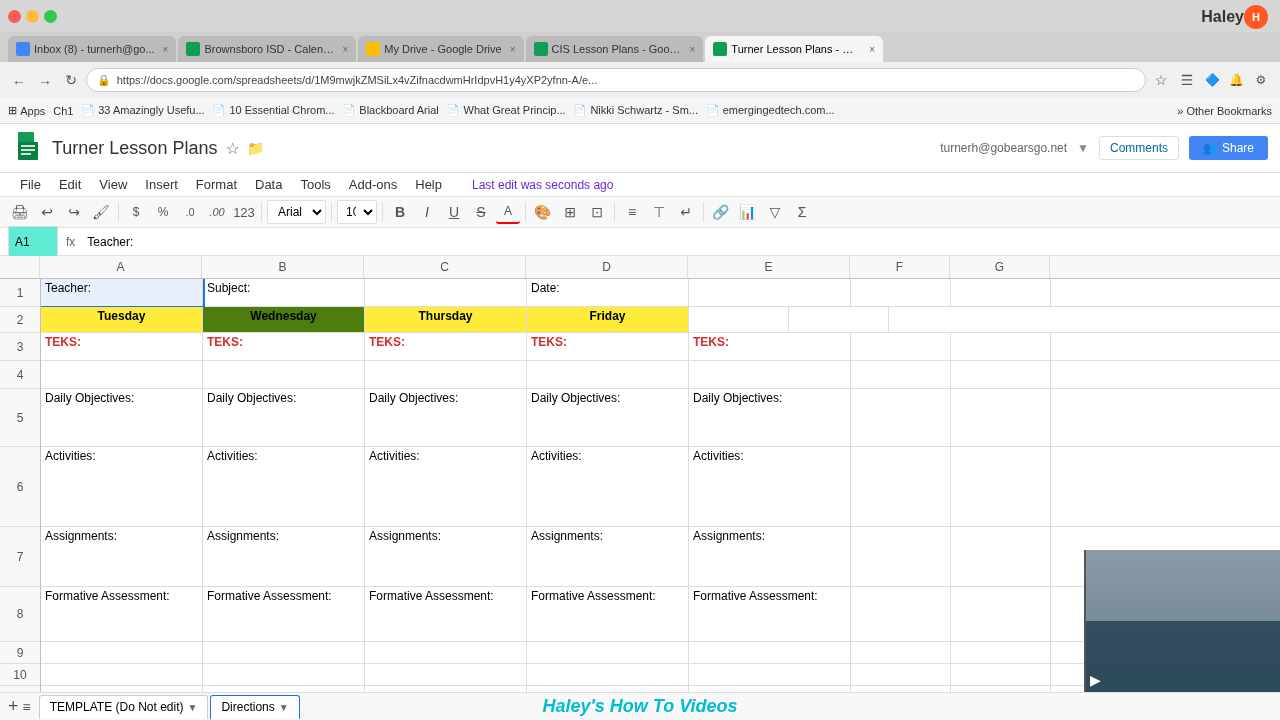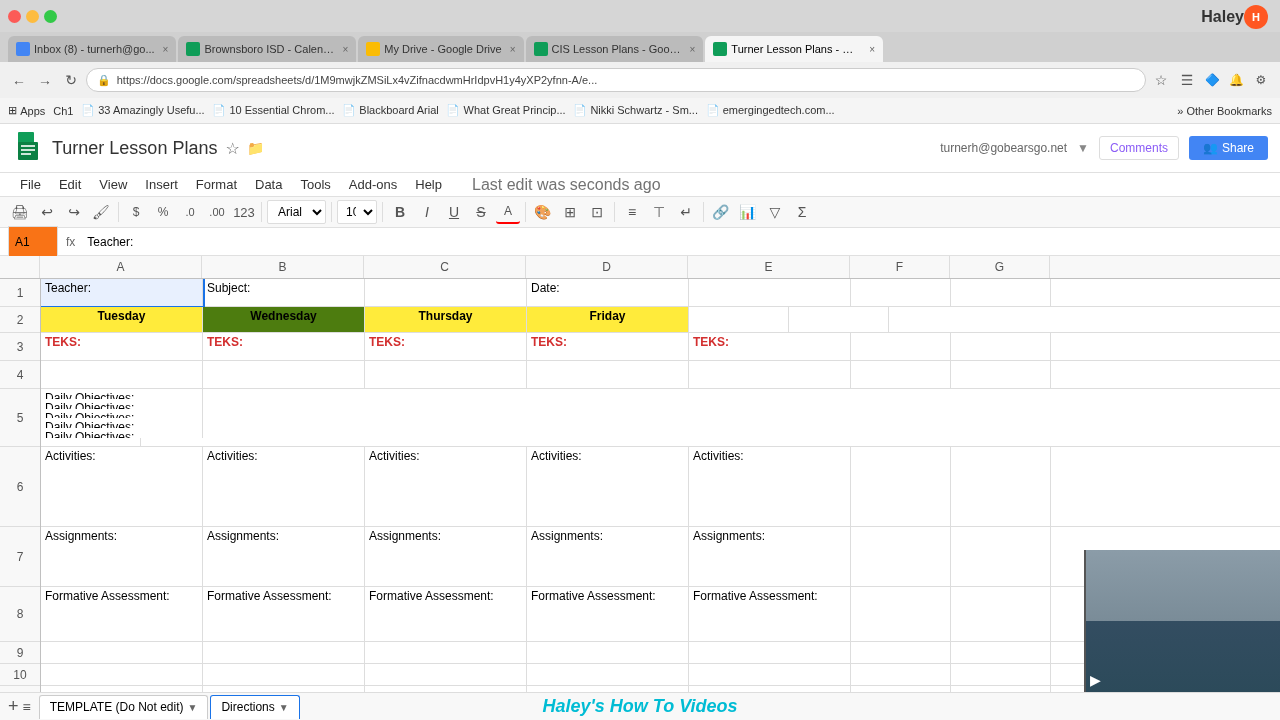--- a/index.html
+++ b/index.html
@@ -14,21 +14,21 @@
     .tab { display: flex; align-items: center; height: 26px; padding: 0 8px; background: #bbb; border-radius: 6px 6px 0 0; font-size: 11px; color: #333; gap: 4px; cursor: pointer; max-width: 180px; overflow: hidden; white-space: nowrap; }
     .tab.active { background: #f5f5f5; color: #000; }
     .tab .tab-icon { width: 14px; height: 14px; background: #888; border-radius: 2px; flex-shrink: 0; }
     .tab .tab-close { margin-left: 4px; color: #666; font-size: 10px; }
     .nav-bar { display: flex; align-items: center; padding: 4px 8px; background: #f0f0f0; gap: 4px; height: 36px; }
     .nav-btn { width: 22px; height: 22px; display: flex; align-items: center; justify-content: center; cursor: pointer; color: #555; font-size: 14px; border-radius: 3px; }
     .address-bar { flex: 1; height: 24px; background: white; border: 1px solid #ccc; border-radius: 12px; padding: 0 10px; font-size: 11px; color: #333; display: flex; align-items: center; gap: 6px; }
     .address-url { color: #444; font-size: 11px; overflow: hidden; white-space: nowrap; text-overflow: ellipsis; }
     .bookmarks-bar { display: flex; align-items: center; padding: 3px 8px; background: #f5f5f5; border-bottom: 1px solid #ddd; gap: 8px; height: 26px; overflow: hidden; }
     .bookmark-item { font-size: 11px; color: #333; cursor: pointer; white-space: nowrap; display: flex; align-items: center; gap: 3px; }
-    .btn-comments { background: white; border: 1px solid #ddd; padding: 4px 10px; border-radius: 3px; cursor: pointer; font-size: 12px; color: #8b5cf6; }
+    .btn-comments { background: white; border: 1px solid #ddd; padding: 4px 10px; border-radius: 3px; cursor: pointer; font-size: 12px; color: #0369a1; }
     .btn-share { background: #4285f4; color: white; border: none; padding: 5px 14px; border-radius: 3px; cursor: pointer; font-size: 12px; display: flex; align-items: center; gap: 4px; }
     .menu-item { padding: 2px 8px; font-size: 13px; color: #333; cursor: pointer; border-radius: 3px; }
     .toolbar-btn { width: 24px; height: 24px; display: flex; align-items: center; justify-content: center; cursor: pointer; color: #555; font-size: 14px; border-radius: 3px; border: none; background: transparent; }
     .toolbar-sep { width: 1px; height: 20px; background: #ddd; margin: 0 2px; }
     .font-selector { border: 1px solid #ddd; padding: 2px 6px; font-size: 12px; background: white; height: 24px; border-radius: 2px; cursor: pointer; }
     .font-size-selector { border: 1px solid #ddd; padding: 2px 4px; font-size: 12px; background: white; height: 24px; width: 40px; border-radius: 2px; cursor: pointer; }
     .col-header { height: 22px; display: flex; align-items: center; justify-content: center; font-size: 12px; color: #555; border-right: 1px solid #ddd; font-weight: normal; cursor: pointer; }
     .row-num { width: 40px; display: flex; align-items: center; justify-content: center; font-size: 12px; color: #555; border-bottom: 1px solid #ddd; cursor: pointer; }
     .grid-row { display: flex; border-bottom: 1px solid #ddd; }
     .grid-cell { border-right: 1px solid #ddd; font-size: 12px; padding: 2px 4px; overflow: hidden; white-space: nowrap; cursor: cell; vertical-align: top; display: flex; align-items: flex-start; }
@@ -148,33 +148,33 @@
     <div style="display:flex;align-items:center;padding:2px 50px 2px 12px;gap:2px;border-bottom:1px solid #e0e0e0;">
       <span class="menu-item">File</span>
       <span class="menu-item">Edit</span>
       <span class="menu-item">View</span>
       <span class="menu-item">Insert</span>
       <span class="menu-item">Format</span>
       <span class="menu-item">Data</span>
       <span class="menu-item">Tools</span>
       <span class="menu-item">Add-ons</span>
       <span class="menu-item">Help</span>
-      <span style="margin-left:20px;font-size:16px;color:#737373;">Last edit was seconds ago</span>
+      <span style="margin-left:20px;font-size:12px;color:#6d28d9;">Last edit was seconds ago</span>
     </div>
 
     <div style="display:flex;align-items:center;padding:3px 8px;gap:3px;border-bottom:1px solid #e0e0e0;background:#f8f8f8;flex-wrap:nowrap;overflow:hidden;">
       <button class="toolbar-btn">🖨</button>
       <button class="toolbar-btn">↩</button>
       <button class="toolbar-btn">↪</button>
       <button class="toolbar-btn">🖌</button>
       <div class="toolbar-sep"></div>
       <button class="toolbar-btn" style="font-size:12px;">$</button>
       <button class="toolbar-btn" style="font-size:12px;">%</button>
       <button class="toolbar-btn" style="font-size:11px;">.0</button>
-      <button class="toolbar-btn" style="font-size:11px;">.00</button>
+      <button class="toolbar-btn" style="font-size:11px;font-style:italic;">.00</button>
       <button class="toolbar-btn" style="font-size:13px;">123</button>
       <div class="toolbar-sep"></div>
       <select class="font-selector">
         <option>Arial</option>
       </select>
       <div class="toolbar-sep"></div>
       <select class="font-size-selector">
         <option>10</option>
       </select>
       <div class="toolbar-sep"></div>
@@ -192,21 +192,21 @@
       <button class="toolbar-btn">⊤</button>
       <button class="toolbar-btn">↵</button>
       <div class="toolbar-sep"></div>
       <button class="toolbar-btn">🔗</button>
       <button class="toolbar-btn">📊</button>
       <button class="toolbar-btn">▽</button>
       <button class="toolbar-btn">Σ</button>
     </div>
 
     <div style="display:flex;align-items:center;padding:2px 8px;border-bottom:1px solid #e0e0e0;height:28px;gap:8px;">
-      <input type="text" value="A1" style="border: 1px solid rgb(221, 221, 221); padding: 8px 6px; font-size: 12px; width: 50px; background: #f97316;">
+      <input type="text" value="A1" style="border: 1px solid rgb(221, 221, 221); padding: 8px 6px; font-size: 12px; width: 50px; background: #5eead4;">
       <span style="color:#666;font-size:12px;">fx</span>
       <input type="text" style="flex: 1 1 0%; border: none; font-size: 12px; outline: none; padding: 2px 4px;" value="Teacher:">
     </div>
 
     <div style="display:flex;flex-direction:column;overflow:hidden;">
 
       <div style="display:flex;border-bottom:1px solid #c0c0c0;background:#f8f8f8;">
         <div style="width:40px;min-width:40px;height:22px;border-right:1px solid #ddd;background:#f8f8f8;"></div>
         <div class="col-header" style="width:162px;">A</div>
         <div class="col-header" style="width:162px;">B</div>
@@ -269,21 +269,21 @@
           <div class="grid-row" style="height:28px;">
             <div class="grid-cell" style="width:162px;"></div>
             <div class="grid-cell" style="width:162px;"></div>
             <div class="grid-cell" style="width:162px;"></div>
             <div class="grid-cell" style="width:162px;"></div>
             <div class="grid-cell" style="width:162px;"></div>
             <div class="grid-cell" style="width:100px;"></div>
             <div class="grid-cell" style="width:100px;"></div>
           </div>
 
-          <div class="grid-row" style="height:58px;flex-direction:column;">
+          <div class="grid-row" style="height:58px;">
             <div class="grid-cell" style="width:162px;align-items:flex-start;">Daily Objectives:</div>
             <div class="grid-cell" style="width:162px;align-items:flex-start;">Daily Objectives:</div>
             <div class="grid-cell" style="width:162px;align-items:flex-start;">Daily Objectives:</div>
             <div class="grid-cell" style="width:162px;align-items:flex-start;">Daily Objectives:</div>
             <div class="grid-cell" style="width:162px;align-items:flex-start;">Daily Objectives:</div>
             <div class="grid-cell" style="width:100px;"></div>
             <div class="grid-cell" style="width:100px;"></div>
           </div>
 
           <div class="grid-row" style="height:80px;">

